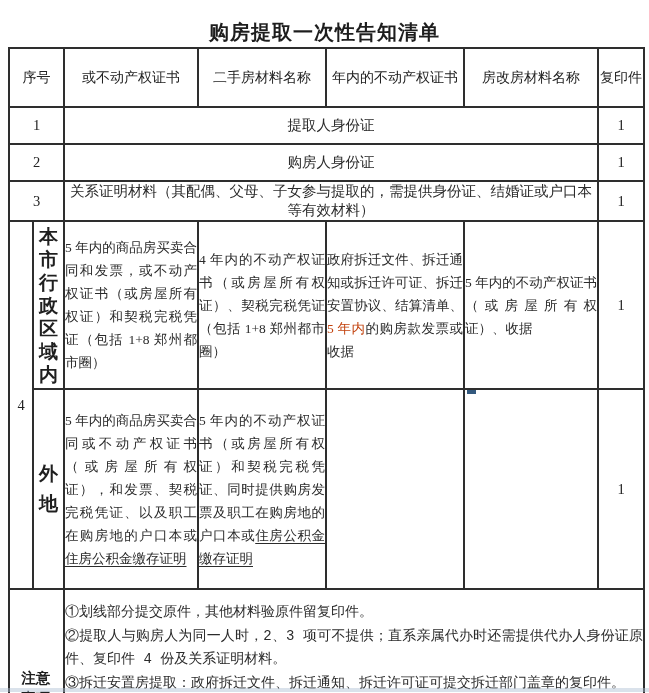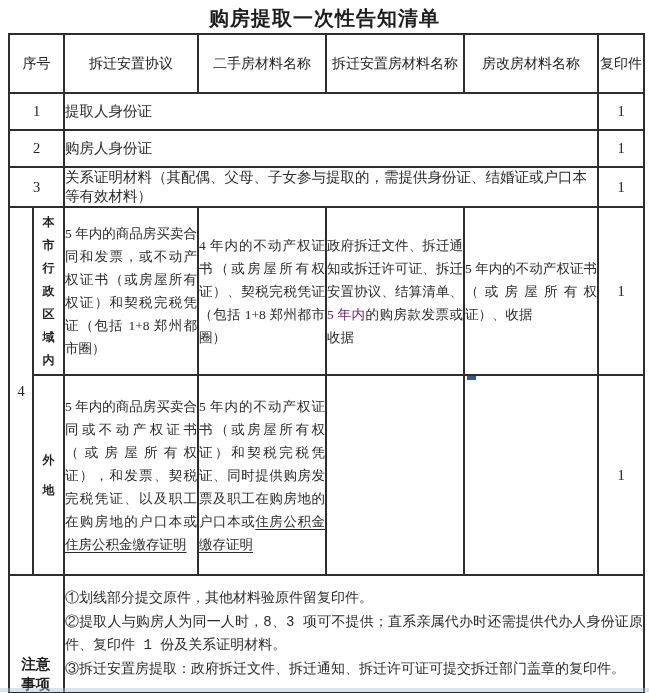--- a/index.html
+++ b/index.html
@@ -7,21 +7,21 @@
     width: 649px; height: 693px;
     overflow: hidden;
     background: #ffffff;
     font-family: "Liberation Serif", "DejaVu Serif", serif;
     color: #2b2b2b;
   }
   .page { position: relative; width: 649px; height: 693px; }
 
   .doc-title {
     margin: 0;
-    padding-top: 4px;
+    padding-top: 18px;
     height: 29px;
     line-height: 28px;
     text-align: center;
     font-size: 20px;
     font-weight: bold;
     color: #1d1d1d;
     letter-spacing: 1px;
   }
 
   table.doc-table {
@@ -62,41 +62,41 @@
     padding: 2px 10px;
     color: #222;
     border-radius: 7px;
   }
   td.num-cell, td.copies-cell {
     text-align: center;
     font-size: 14.5px;
     color: #222;
   }
   td.span-cell {
-    text-align: left;
+    text-align: center;
     font-size: 14.5px;
     line-height: 19px;
     padding: 2px 8px;
   }
   td.material-cell {
     vertical-align: middle;
     text-align: justify;
     font-size: 13.5px;
     line-height: 23px;
     padding: 4px 8px;
     color: #2b2b2b;
   }
   td.area-cell { text-align: center; }
   .v-label {
     display: block;
     width: 1.05em;
     margin: 0 auto;
     word-break: break-all;
     line-height: 23px;
-    font-size: 12px;
+    font-size: 19px;
     font-weight: bold;
     color: #1f1f1f;
     text-align: center;
   }
   .v-label.short { line-height: 30px; }
 
   td.reform-remote-cell { position: relative; vertical-align: top; }
   .blue-dash {
     position: absolute;
     top: 0px; left: 2px;
@@ -149,23 +149,23 @@
         <col class="c-commercial">
         <col class="c-secondhand">
       <col class="c-demolition">
         <col class="c-reform">
         <col class="c-copies">
     </colgroup>
 
     <tbody>
         <tr class="row-header">
       <th class="head-cell" colspan="2">序号</th>
-      <th class="head-cell">拆迁安置协议</th>
+      <th class="head-cell">或不动产权证书</th>
       <th class="head-cell">二手房材料名称</th>
-      <th class="head-cell">拆迁安置房材料名称</th>
+      <th class="head-cell">年内的不动产权证书</th>
       <th class="head-cell">房改房材料名称</th>
       <th class="head-cell">复印件</th>
     </tr>
 
     <tr class="row-1">
       <td class="num-cell" colspan="2">1</td>
       <td class="span-cell" colspan="4">提取人身份证</td>
       <td class="copies-cell">1</td>
     </tr>
 
@@ -181,21 +181,21 @@
       <td class="copies-cell">1</td>
     </tr>
 
     <tr class="row-4-local">
       <td class="num-cell" rowspan="2">4</td>
       <td class="area-cell">
         <span class="v-label">本市行政区域内</span>
       </td>
       <td class="material-cell">5 年内的商品房买卖合同和发票，或不动产权证书（或房屋所有权证）和契税完税凭证（包括 1+8 郑州都市圈）</td>
       <td class="material-cell">4 年内的不动产权证书（或房屋所有权证）、契税完税凭证（包括 1+8 郑州都市圈）</td>
-      <td class="material-cell"><span>政府拆迁文件、拆迁通知或拆迁许可证、拆迁安置协议、结算清单、</span><span class="red-text" style="color: #701a75; margin-top: 8px;">5 年内</span><span>的购房款发票或收据</span></td>
+      <td class="material-cell"><span>政府拆迁文件、拆迁通知或拆迁许可证、拆迁安置协议、结算清单、</span><span class="red-text" style="color: #c2410c; margin-top: 8px;">5 年内</span><span>的购房款发票或收据</span></td>
       <td class="material-cell">5 年内的不动产权证书（或房屋所有权证）、收据</td>
       <td class="copies-cell">1</td>
     </tr>
 
     <tr class="row-4-remote">
       <td class="area-cell">
         <span class="v-label short">外地</span>
       </td>
       <td class="material-cell"><span>5 年内的商品房买卖合同或不动产权证书（或房屋所有权证），和发票、契税完税凭证、以及职工在购房地的户口本或</span><span class="ul-text">住房公积金缴存证明</span></td>
       <td class="material-cell"><span>5 年内的不动产权证书（或房屋所有权证）和契税完税凭证、同时提供购房发票及职工在购房地的户口本或</span><span class="ul-text">住房公积金缴存证明</span></td>
@@ -205,21 +205,21 @@
       </td>
       <td class="copies-cell">1</td>
     </tr>
 
     <tr class="row-notes">
       <td class="notes-label-cell" colspan="2">
         <span class="notes-label">注意事项</span>
       </td>
       <td class="notes-content-cell" colspan="5">
         <p class="note-line">①划线部分提交原件，其他材料验原件留复印件。</p>
-        <p class="note-line">②提取人与购房人为同一人时，8、3 项可不提供；直系亲属代办时还需提供代办人身份证原件、复印件 1 份及关系证明材料。</p>
+        <p class="note-line">②提取人与购房人为同一人时，2、3 项可不提供；直系亲属代办时还需提供代办人身份证原件、复印件 4 份及关系证明材料。</p>
         <p class="note-line">③拆迁安置房提取：政府拆迁文件、拆迁通知、拆迁许可证可提交拆迁部门盖章的复印件。</p>
       </td>
     </tr>
   </tbody>
     </table>
 
   <div class="bottom-edge" style="background: rgb(174, 191, 210);"></div>
 </div>
 
 </body></html>

